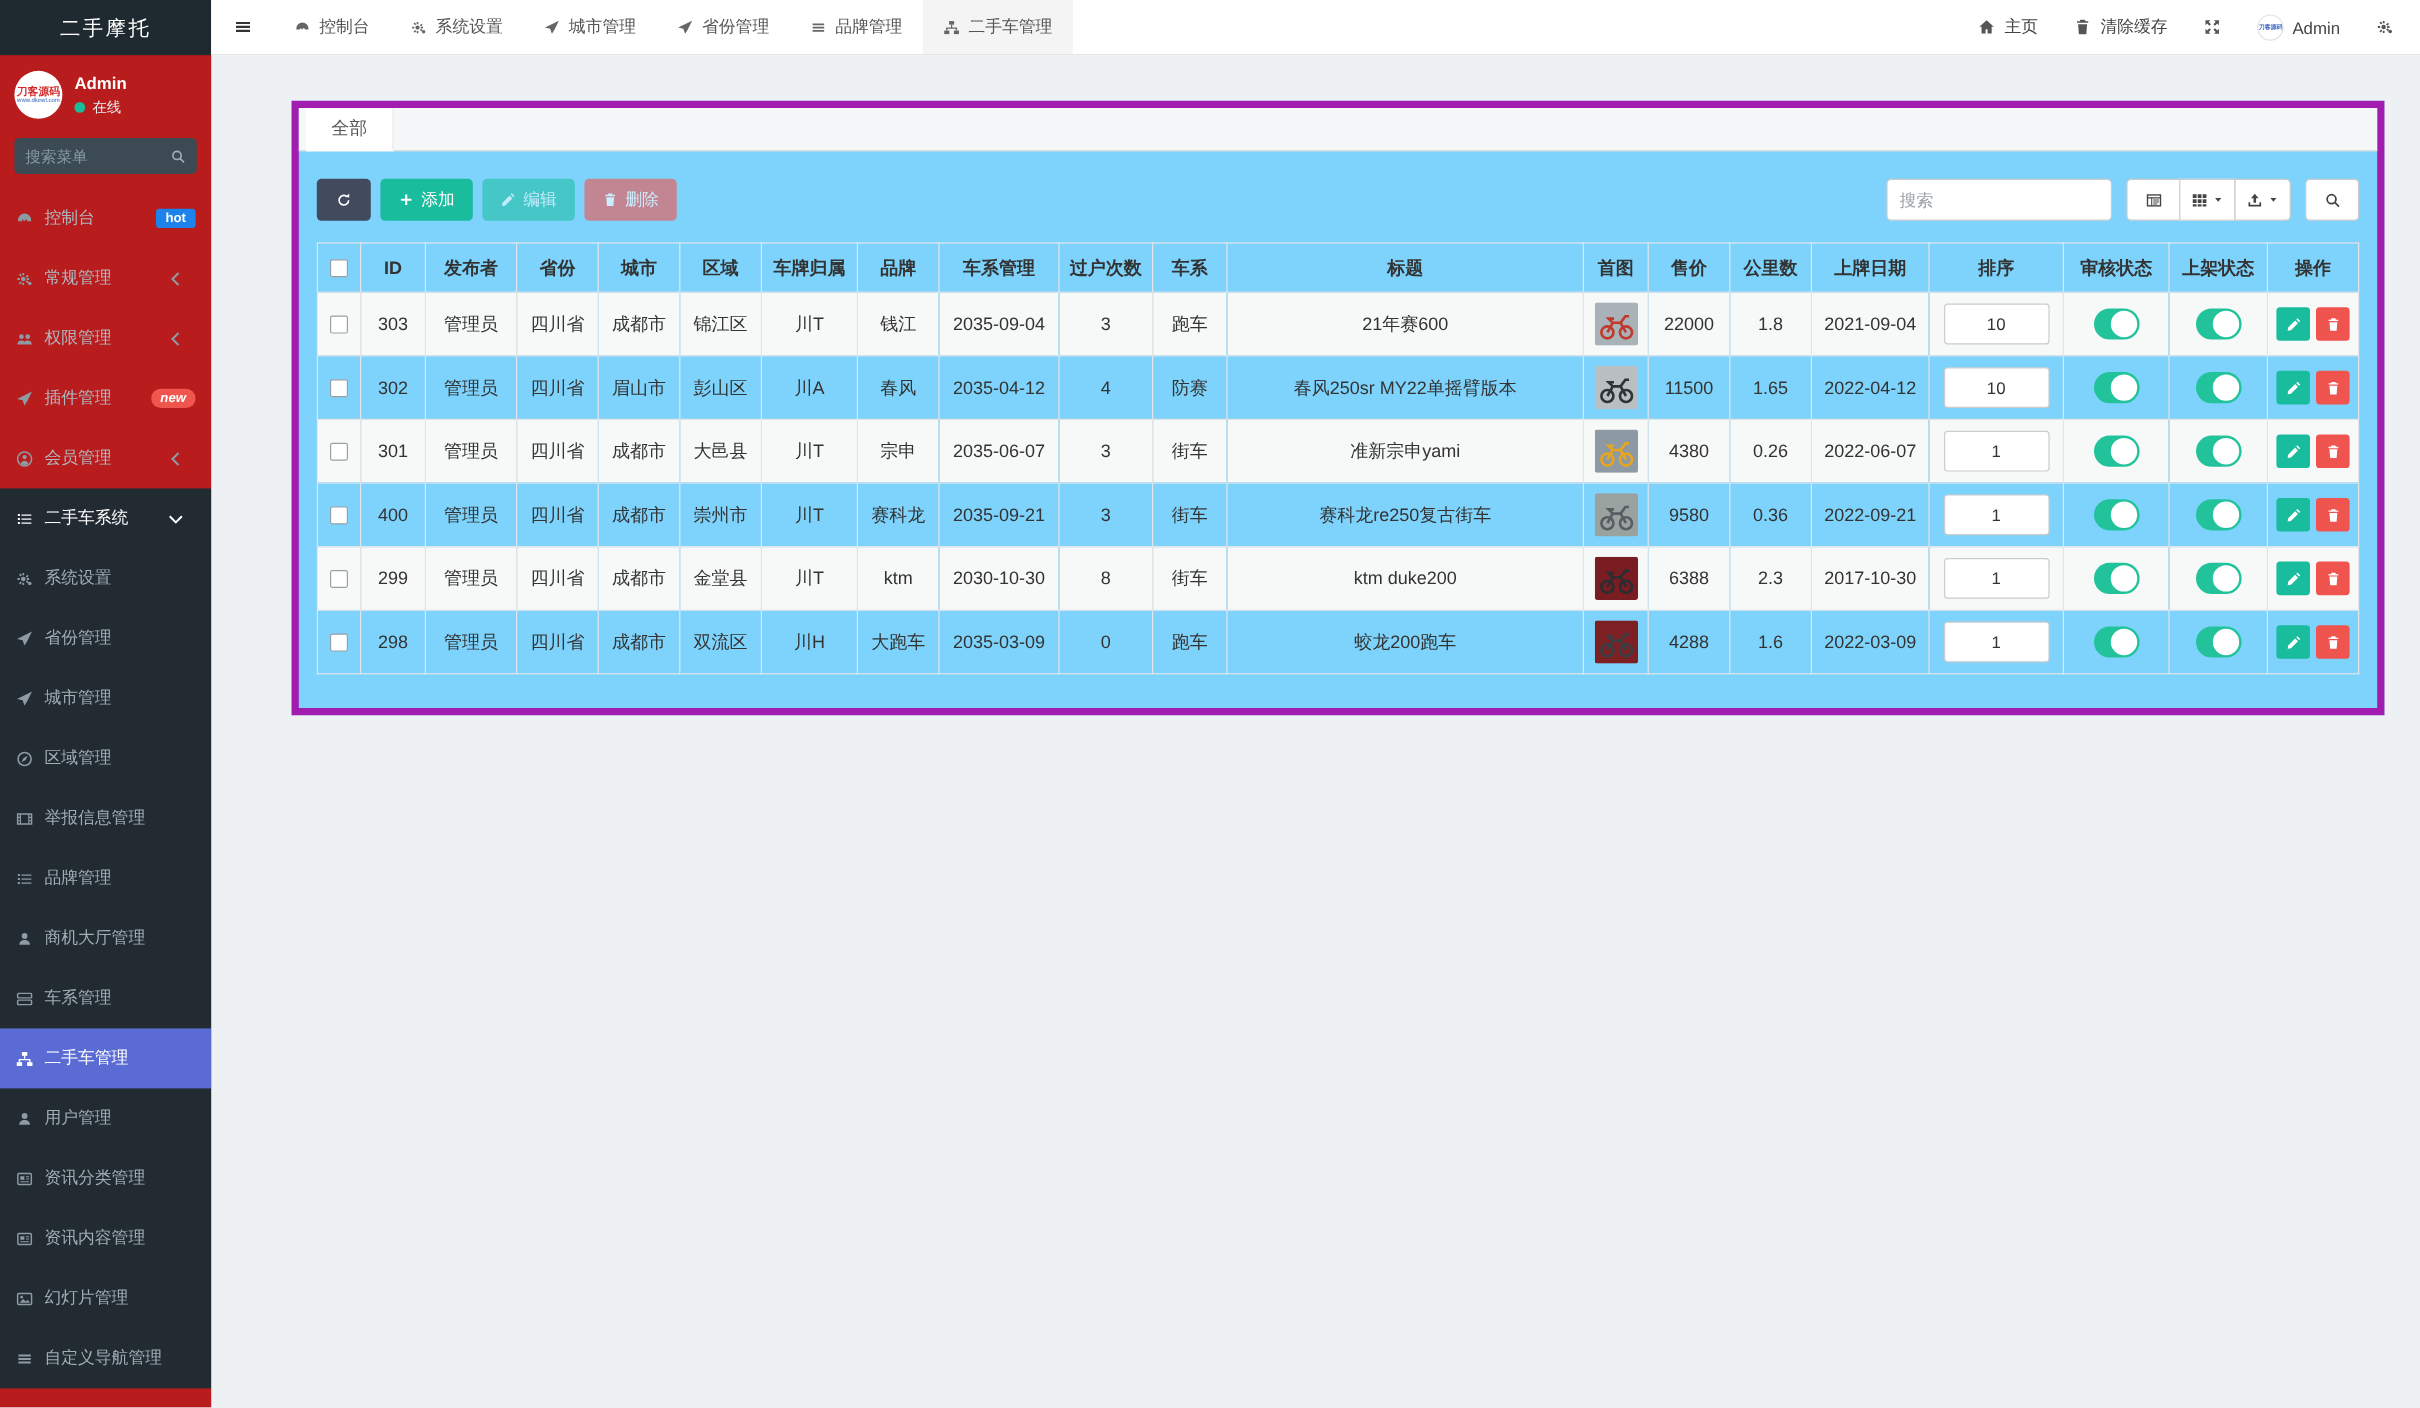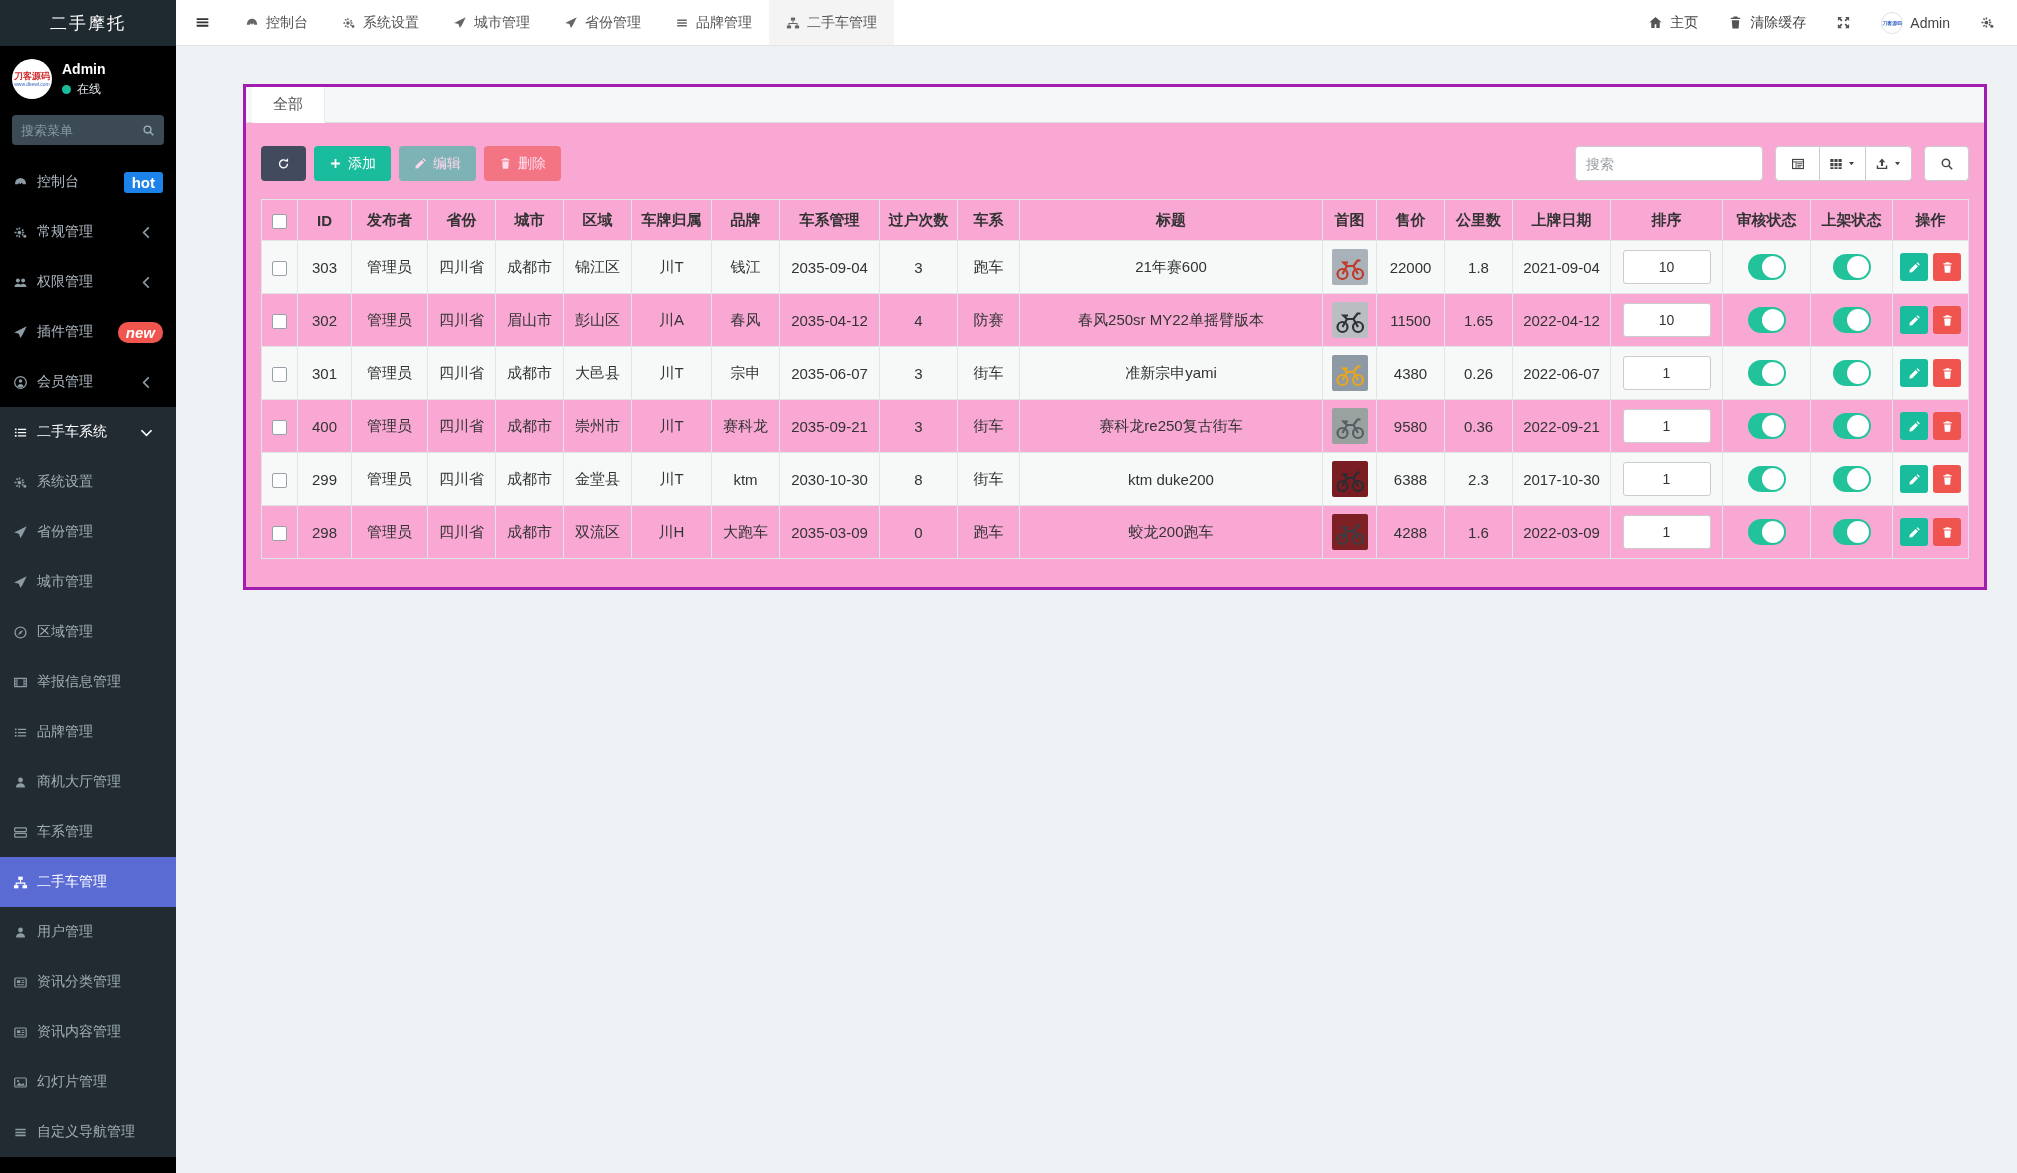--- a/index.html
+++ b/index.html
@@ -1,21 +1,21 @@
 <!DOCTYPE html>
 <html><head>
 <meta charset="utf-8">
 <style>
   * { box-sizing: border-box; margin: 0; padding: 0; }
   html,body { width: 2017px; height: 1173px; overflow: hidden; }
   body { font-family: "Liberation Sans", sans-serif; background:#eef1f4; display:flex; font-size:15px; }
   .ic { width:16px; height:16px; flex:0 0 auto; }
 
   
-  .sidebar { width:176px; flex:0 0 176px; background:#000000; color:#aeb9c2; height:1173px; overflow:hidden; }
+  .sidebar { width:176px; flex:0 0 176px; background:#b91c1c; color:#aeb9c2; height:1173px; overflow:hidden; }
   .brand { height:46px; background:#1f2930; color:#fff; display:flex; align-items:center; justify-content:center; font-size:17px; letter-spacing:2px; }
   .userpanel { display:flex; gap:10px; padding:13px 12px 8px 12px; align-items:center; }
   .avatar { width:40px; height:40px; border-radius:50%; background:#fff; display:flex; flex-direction:column; align-items:center; justify-content:center; overflow:hidden; }
   .avatar .t1 { color:#d02a2a; font-weight:bold; font-size:9px; line-height:10px; }
   .avatar .t2 { color:#3366bb; font-size:5px; line-height:6px; }
   .uinfo { display:flex; flex-direction:column; gap:4px; }
   .uname { color:#fff; font-weight:bold; font-size:14px; }
   .ustatus { font-size:12px; color:#e8eef1; display:flex; align-items:center; gap:6px; }
   .dot { width:9px; height:9px; border-radius:50%; background:#1abc9c; }
   .side-search { margin:8px 12px 12px 12px; background:#3c4a53; border-radius:4px; height:30px; display:flex; align-items:center; padding:0 9px; }
@@ -24,41 +24,41 @@
   .side-search .ic { width:13px; height:13px; color:#9fb0b9; }
   .side-item { height:50px; display:flex; align-items:center; padding:0 13px; font-size:14px; cursor:pointer; }
   .side-item .ic { margin-right:9px; width:15px; height:15px; color:#8c9ba4; }
   .side-item .lbl { white-space:nowrap; }
   .side-tree { background:#222b32; }
   .side-item.tree-head { color:#fff; }
   .side-item.tree-head .ic { color:#fff; }
   .side-item.child { color:#9fadb5; }
   .side-item.active { background:#5a6bd3; color:#fff; }
   .side-item.active .ic { color:#fff; }
-  .badge { margin-left:auto; font-size:15px; font-weight:bold; padding:2px 8px; border-radius:3px; color:#fff; }
+  .badge { margin-left:auto; font-size:11px; font-weight:bold; padding:2px 8px; border-radius:3px; color:#fff; }
   .badge-hot { background:#1d83ea; }
   .badge-new { background:#f0564e; border-radius:10px;font-style:italic; }
   .chev { margin-left:auto; width:11px; height:11px; color:#8c9ba4; }
 
   
   .main { flex:1; display:flex; flex-direction:column; height:1173px; min-width:0; }
   .navbar { height:46px; background:#fff; border-bottom:1px solid #e5e5e5; display:flex; align-items:stretch; flex:0 0 46px; }
   .nav-burger { width:52px; display:flex; align-items:center; justify-content:center; color:#333; cursor:pointer; }
   .nav-burger .ic { width:17px; height:17px; }
   .nav-tabs { display:flex; }
   .nav-tab { display:flex; align-items:center; gap:7px; padding:0 17px; font-size:14px; color:#555; cursor:pointer; }
   .nav-tab .ic { width:14px; height:14px; color:#666; }
   .nav-tab.active { background:#f4f4f4; }
   .nav-right { margin-left:auto; display:flex; align-items:center; gap:30px; padding-right:22px; color:#444; font-size:14px; }
   .nav-right .item { display:flex; align-items:center; gap:7px; cursor:pointer; }
   .nav-right .ic { width:15px; height:15px; color:#555; }
   .mini-avatar { width:22px; height:22px; border-radius:50%; background:#fff; border:1px solid #dfe4e8; display:flex; align-items:center; justify-content:center; color:#2f5fc0; font-size:5px; font-weight:bold; overflow:hidden; }
 
   .content { padding:38px 30px 0 67px; flex:1; overflow:hidden; }
-  .card { background:#f9a8d4; border:3px solid #a21caf; }
+  .card { background:#7dd3fc; border:6px solid #a21caf; }
   .panel-head { background:#f6f7f8; border-bottom:1px solid #ddd; display:flex; padding-left:6px; }
   .panel-tab { background:#fff; padding:8px 21px; font-size:15px; color:#555; border-right:1px solid #e9e9e9; margin-bottom:-1px; border-bottom:1px solid #fff; cursor:pointer; }
   .card-body { padding:23px 15px 28px 15px; }
 
   .toolbar { display:flex; align-items:center; margin-bottom:18px; }
   .btn { height:35px; border:none; border-radius:4px; display:inline-flex; align-items:center; justify-content:center; gap:6px; font-size:14px; color:#fff; padding:0 15px; margin-right:8px; cursor:pointer; font-family:inherit; }
   .btn .ic { width:13px; height:13px; }
   .btn-refresh { background:#414b5d; width:45px; padding:0; }
   .btn-add { background:#19bc9c; }
   .btn-edit { background:#19bc9c; opacity:.55; }

